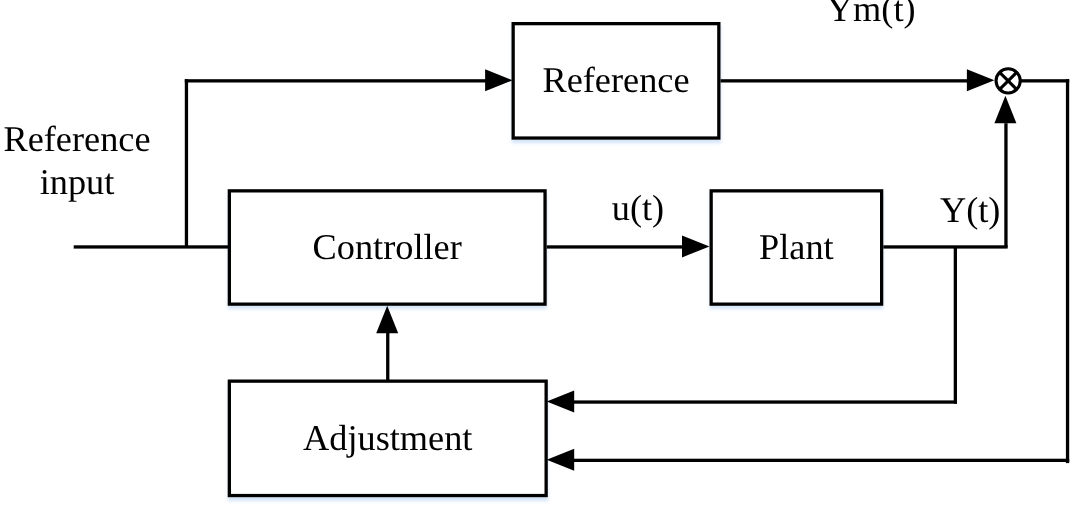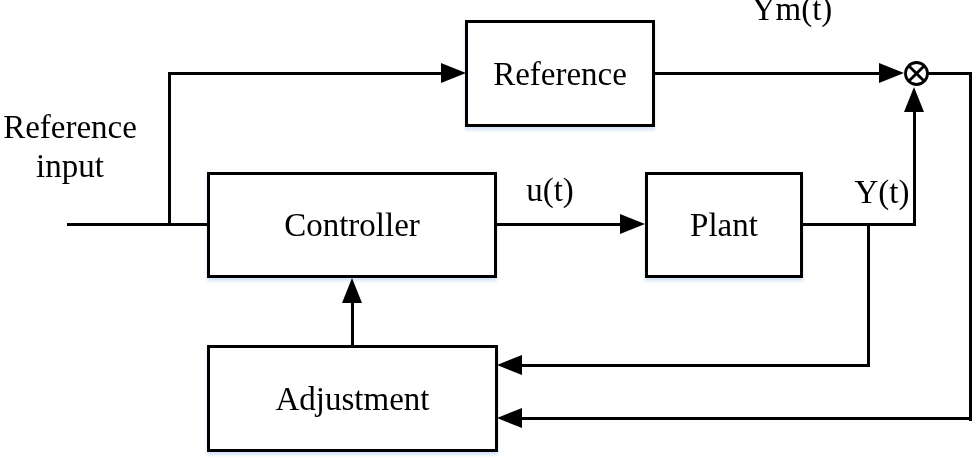--- a/index.html
+++ b/index.html
@@ -38,21 +38,21 @@
 </head>
 <body>
 
 <div id="canvas">
 
   <div class="sig" style="left:-10px;top:108px;width:160px;">
     <div>Reference</div>
     <div>input</div>
   </div>
   <div class="sig" style="left:742px;top:-10px;width:100px;">Ym(t)</div>
-  <div class="sig" style="left:515px;top:171px;width:70px;">u(t)</div>
+  <div class="sig" style="left:545px;top:171px;width:70px;">u(t)</div>
   <div class="sig" style="left:846px;top:173px;width:72px;">Y(t)</div>
 
   <div class="box" style="left:465px;top:20px;width:190px;height:107px;">
     <div>
       <div>Reference</div>
     </div>
   </div>
 
   <div class="box" style="left:645px;top:172px;width:158px;height:106px;">
     <div>Plant</div>

